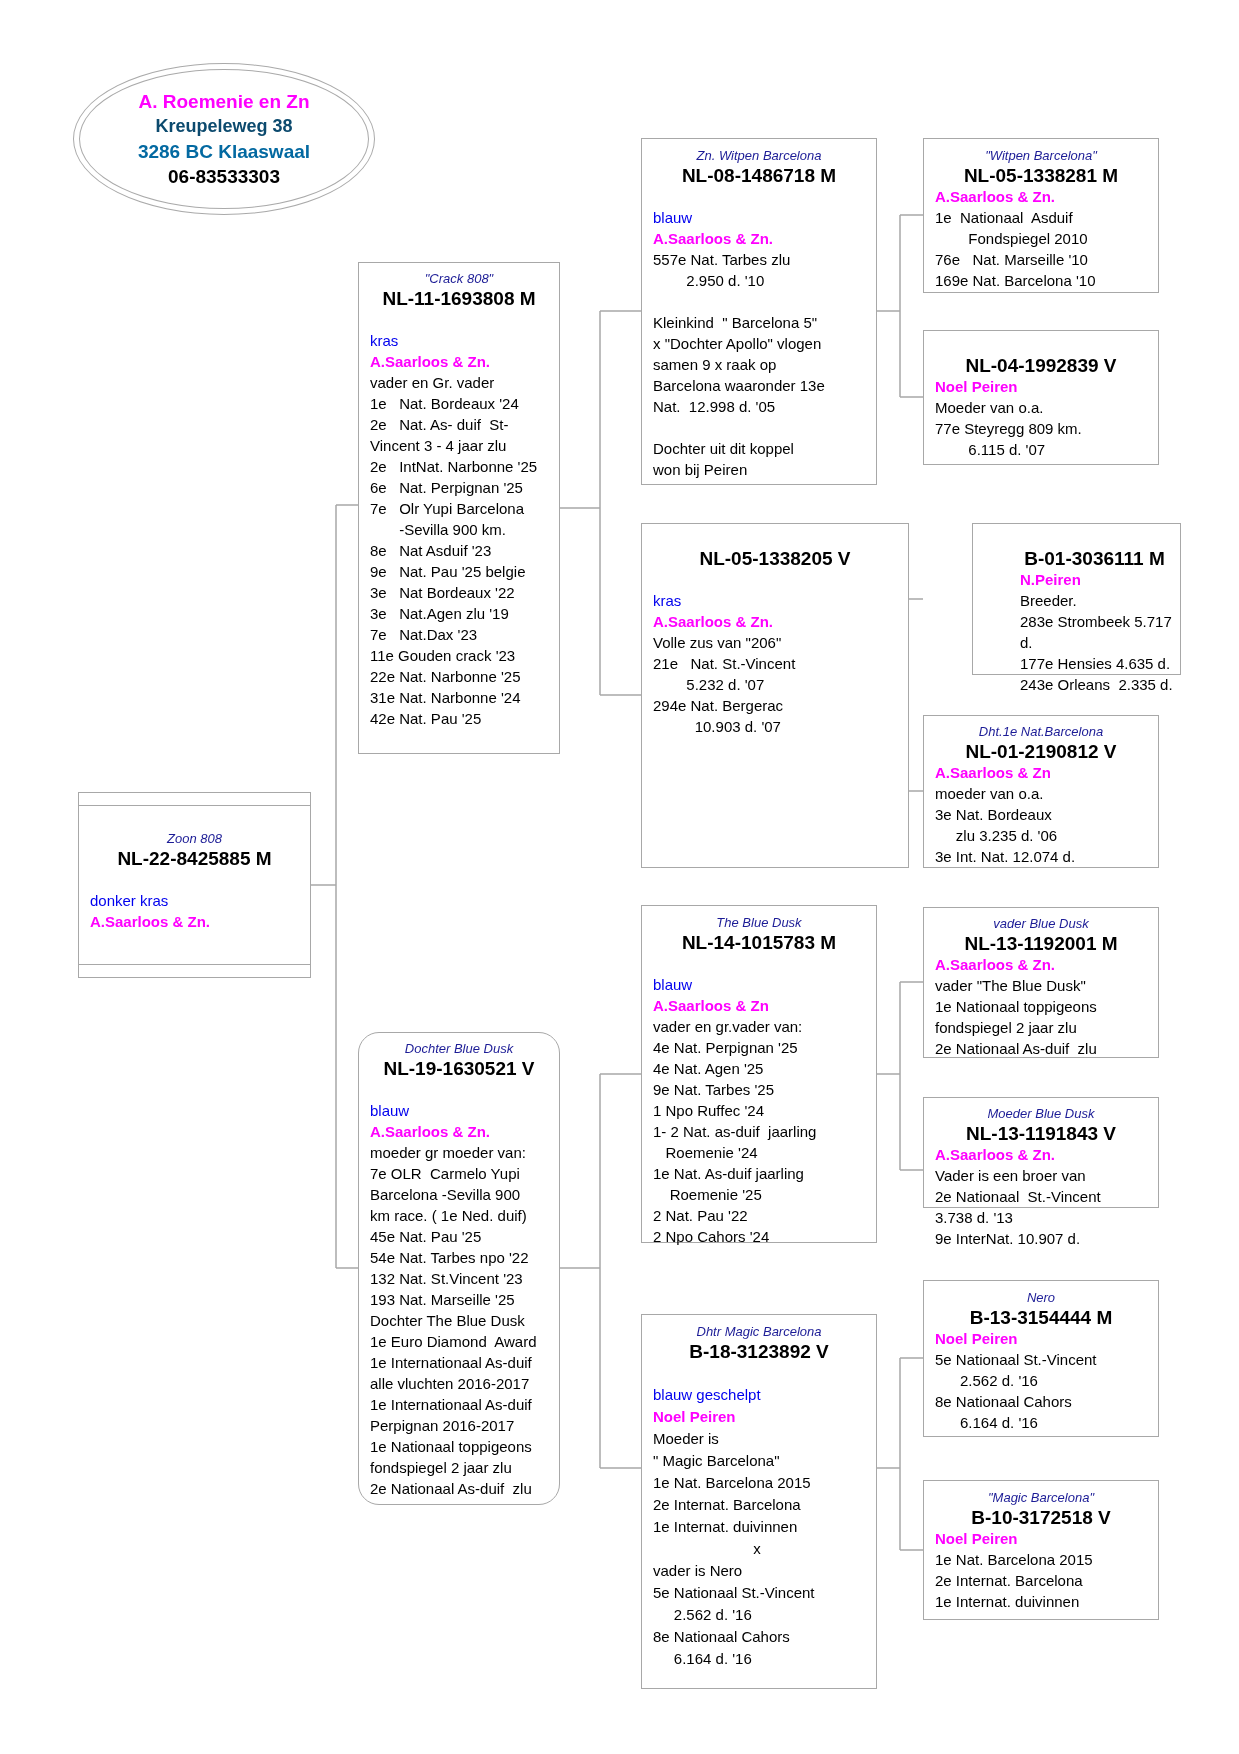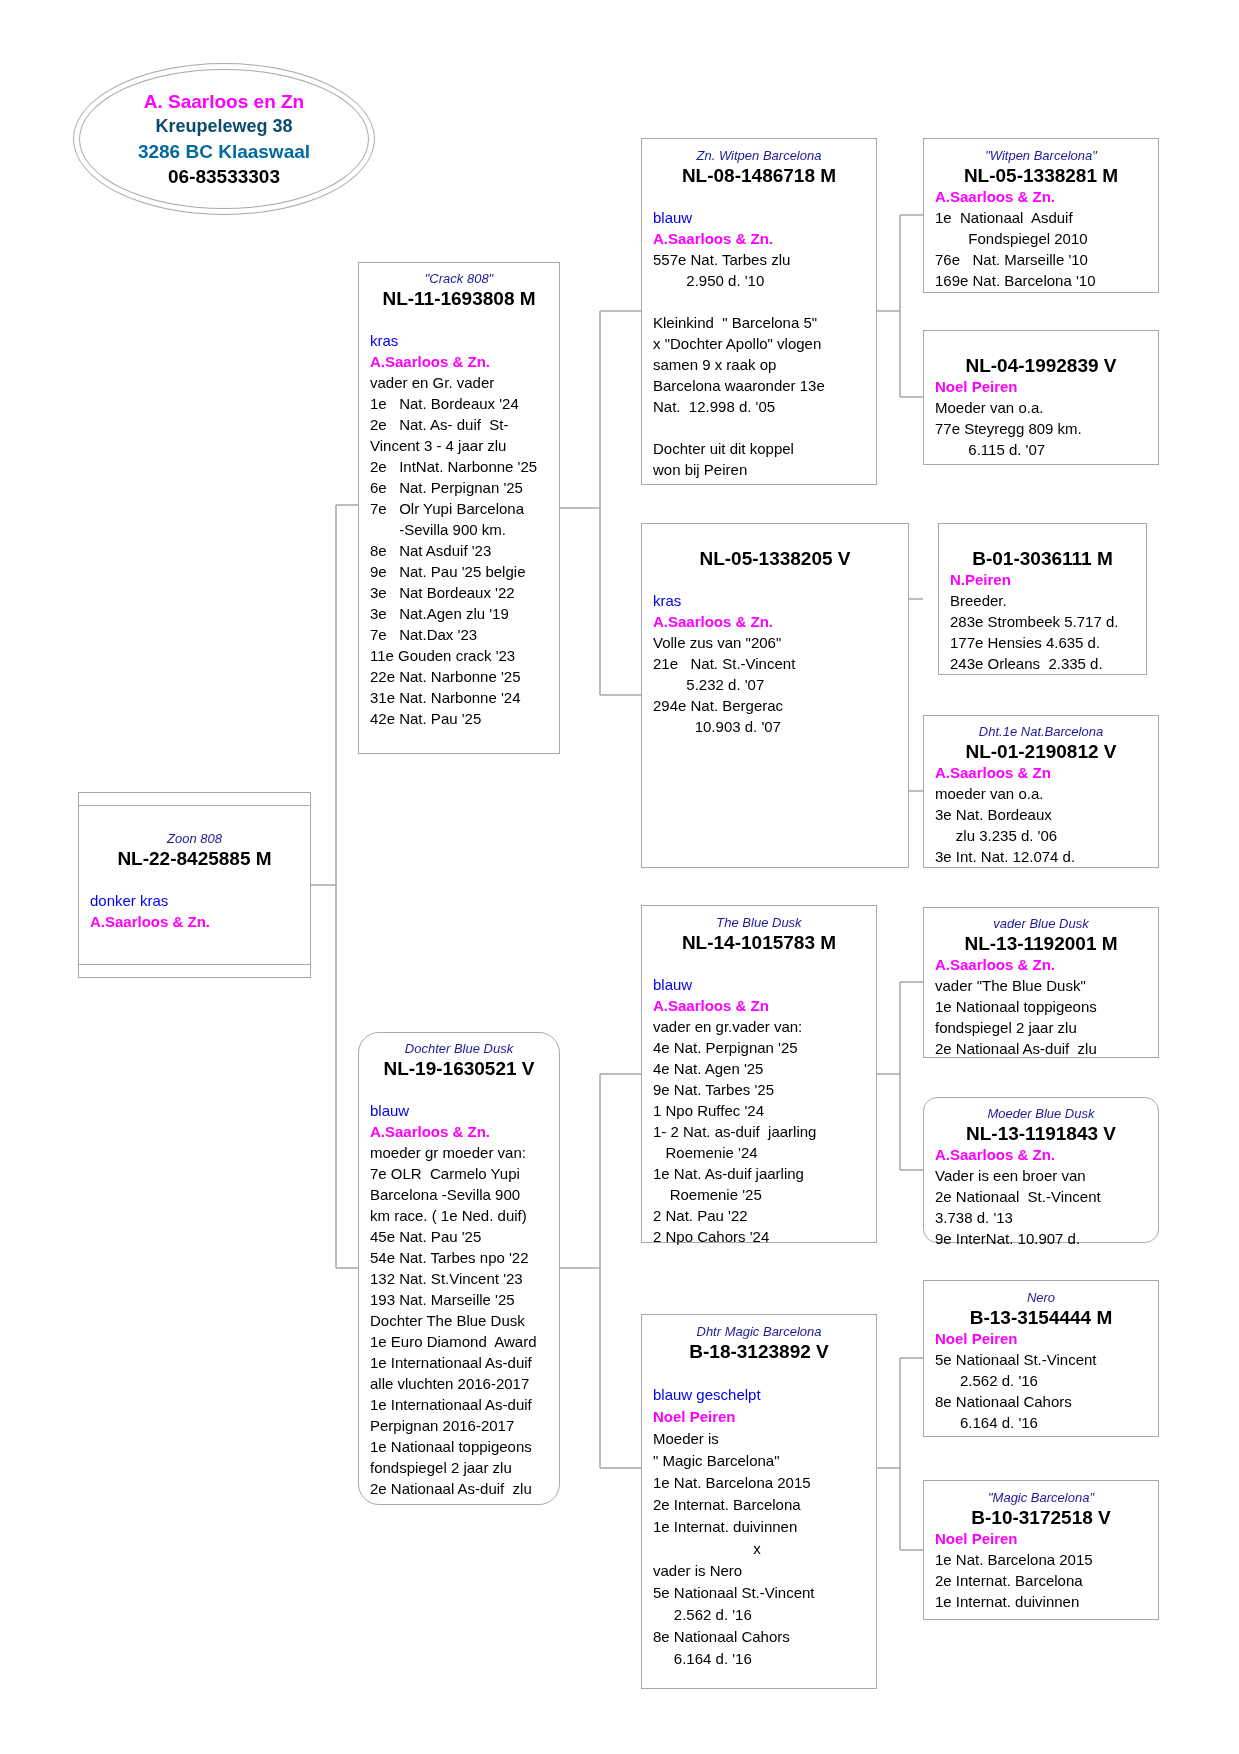--- a/index.html
+++ b/index.html
@@ -40,24 +40,24 @@
   #bx-dochter{left:358px;top:1032px;width:202px;height:473px;padding-top:6px;border-radius:21px;}
 
   #bx-zn-witpen{left:641px;top:138px;width:236px;height:347px;padding-top:7px;}
   #bx-nl05{left:641px;top:523px;width:268px;height:345px;padding-top:25px;}
   #bx-blue-dusk{left:641px;top:905px;width:236px;height:338px;padding-top:7px;}
   #bx-dhtr-magic{left:641px;top:1282px;width:236px;height:375px;padding-top:7px;margin-top:32px;}
   #bx-dhtr-magic .bx-line{line-height:22px;}
 
   #bx-witpen{left:923px;top:138px;width:236px;height:155px;padding-top:7px;}
   #bx-nl04{left:923px;top:330px;width:236px;height:135px;padding-top:25px;}
-  #bx-b01{left:938px;top:523px;width:209px;height:152px;padding-top:25px;}
+  #bx-b01{left:972px;top:523px;width:209px;height:152px;padding-top:25px;padding-left:36px;}
   #bx-dht1e{left:923px;top:715px;width:236px;height:153px;padding-top:6px;}
   #bx-vader-bd{left:923px;top:907px;width:236px;height:151px;padding-top:6px;}
-  #bx-moeder-bd{left:923px;top:1097px;width:236px;height:146px;padding-top:6px;border-radius:14px;}
+  #bx-moeder-bd{left:923px;top:1097px;width:236px;height:111px;padding-top:6px;}
   #bx-nero{left:923px;top:1280px;width:236px;height:157px;padding-top:7px;}
   #bx-magic{left:923px;top:1480px;width:236px;height:140px;padding-top:7px;}
 </style>
 </head>
 <body>
 
 <div id="canvas">
 
   <svg id="connectors" viewBox="0 0 1239 1754" xmlns="http://www.w3.org/2000/svg">
     <g fill="none" stroke="#a8a8a8" stroke-width="1.5">
@@ -73,21 +73,21 @@
       <path d="M877 695 H900 M900 599 V791 M900 599 H923 M900 791 H923"></path>
 
       <path d="M877 1074 H900 M900 982 V1170 M900 982 H923 M900 1170 H923"></path>
 
       <path d="M877 1468 H900 M900 1358 V1550 M900 1358 H923 M900 1550 H923"></path>
     </g>
   </svg>
 
   <div id="logo">
     <div class="inner">
-      <span class="logo-name">A. Saarloos en Zn</span>
+      <span class="logo-name">A. Roemenie en Zn</span>
       <span class="logo-street">Kreupeleweg 38</span>
       <span class="logo-city">3286 BC Klaaswaal</span>
       <span class="logo-phone">06-83533303</span>
     </div>
   </div>
 
   <div class="bx" id="bx-zoon808">
       <div class="bx-title">Zoon 808</div>
       <div class="bx-reg">NL-22-8425885 M</div>
       <div class="bx-line">&nbsp;</div>

